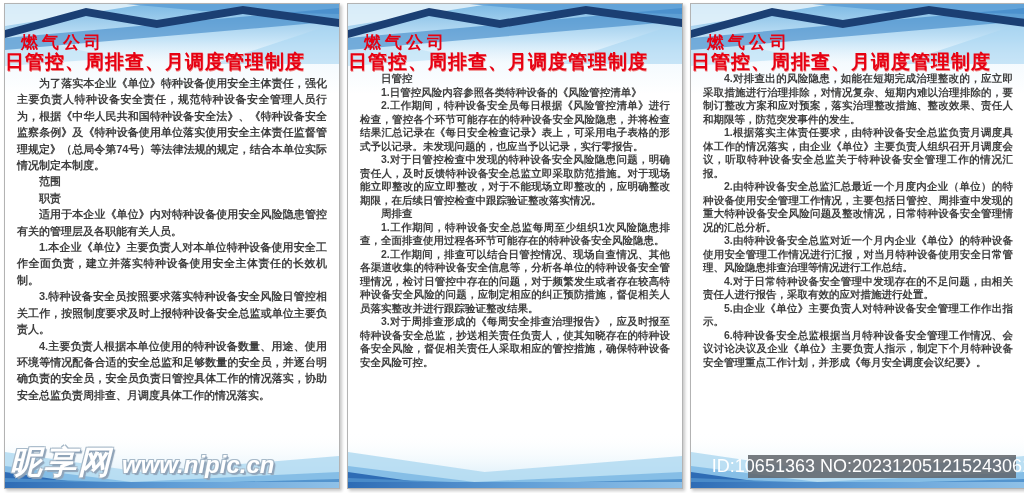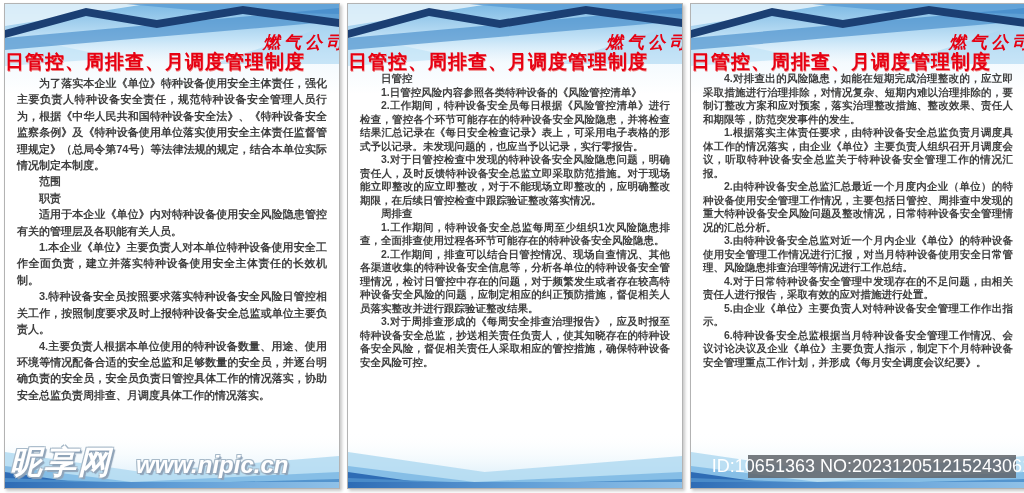--- a/index.html
+++ b/index.html
@@ -13,38 +13,38 @@
     box-sizing:border-box;
     border:1px solid #b3b3b3;
     box-shadow:2px 2px 3px rgba(0,0,0,0.22);
     background:linear-gradient(180deg,#9fcdea 0px,#d8edfa 26px,#f4fafe 58px,#ffffff 90px,#ffffff 100%);
     overflow:hidden;
   }
   #panel1{left:4px;} #panel2{left:347px;} #panel3{left:690px;}
   .hdr{position:absolute;top:0;left:0;width:100%;height:66px;display:block;}
   .ftr{position:absolute;bottom:0;left:0;width:100%;height:56px;display:block;}
   .title-company{
-    position:absolute;top:27px;left:8px;width:100%;text-align:right;
-    font-size:17px;font-weight:bold;color:#e60012;letter-spacing:4px;z-index:2;font-style:italic;
+    position:absolute;top:27px;left:16px;width:100%;text-align:left;
+    font-size:17px;font-weight:bold;color:#e60012;letter-spacing:4px;z-index:2;
   }
   .title-system{
     position:absolute;top:45px;left:0;width:100%;text-align:left;
     font-size:19px;font-weight:bold;color:#e60012;letter-spacing:1px;z-index:2;
     text-shadow:0.5px 0.5px 0 #f08080;
   }
   .bodytext{
     position:absolute;top:71px;left:12px;right:12px;z-index:2;
     color:#3f3f3f;font-weight:bold;text-align:justify;
   }
   .bodytext p{margin:0;text-indent:2em;}
   #panel1 .bodytext{font-size:11px;line-height:16.4px;}
   #panel2 .bodytext,#panel3 .bodytext{font-size:10.5px;line-height:13.5px;top:68px;}
   .nipic{
     position:absolute;left:10px;bottom:8px;z-index:6;
-    display:flex;align-items:baseline;gap:24px;font-style:italic;font-weight:bold;color:#ffffff;
+    display:flex;align-items:baseline;gap:10px;font-style:italic;font-weight:bold;color:#ffffff;
   }
   .nipic .site-name{
     font-size:32px;letter-spacing:2px;
     text-shadow:2px 2px 1px #8fa3b8,-1px -1px 0 #a8bac9,1px -1px 0 #a8bac9,-1px 1px 0 #a8bac9,1px 1px 0 #8fa3b8;
   }
   .nipic .site-url{
     font-size:24px;
     text-shadow:2px 2px 1px #8fa3b8,-1px -1px 0 #a8bac9,1px -1px 0 #a8bac9,-1px 1px 0 #a8bac9,1px 1px 0 #8fa3b8;
   }
   .id-bar{

